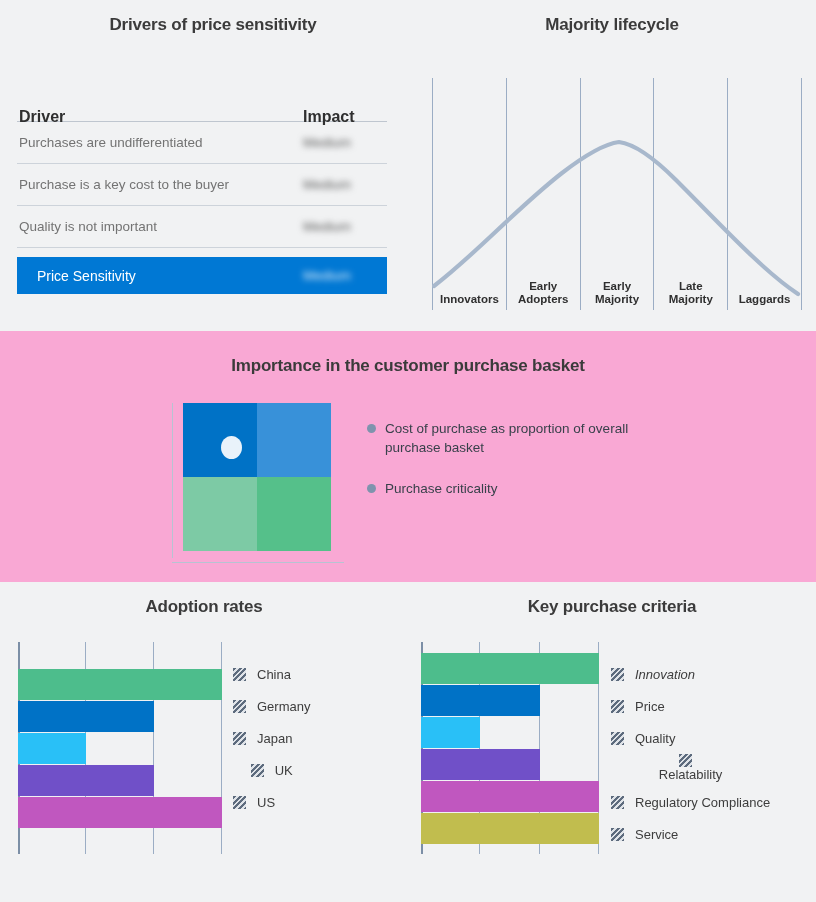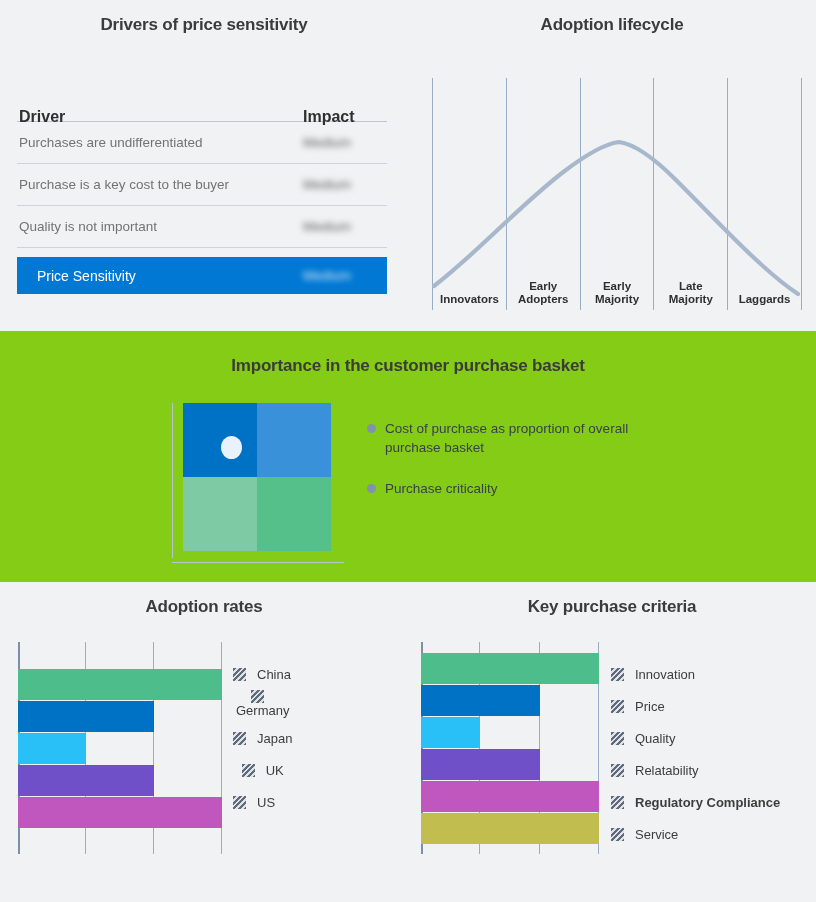--- a/index.html
+++ b/index.html
@@ -29,20 +29,21 @@
     letter-spacing: -0.2px;
   }
 
   
   #drivers-panel {
     position: absolute;
     left: 0;
     top: 0;
     width: 408px;
     height: 330px;
+    padding-left: 18px;
   }
   #drivers-panel .panel-title {
     position: absolute;
     left: 0; right: 0;
     top: 15px;
   }
   .drv-table {
     position: absolute;
     left: 17px;
     top: 88px;
@@ -156,21 +157,21 @@
     pointer-events: none;
   }
 
   
   #basket-band {
     position: absolute;
     left: 0;
     top: 331px;
     width: 816px;
     height: 251px;
-    background: #84cc16;
+    background: #f9a8d4;
   }
   #basket-band .panel-title {
     position: absolute;
     left: 0; right: 0;
     top: 25px;
     font-size: 17px;
   }
   #matrix-wrap {
     position: absolute;
     left: 172px;
@@ -357,21 +358,21 @@
       </div>
 
       <div class="drv-row drv-highlight">
         <div class="drv-c1">Price Sensitivity</div>
         <div class="drv-c2"><span class="blurred">Medium</span></div>
       </div>
     </div>
   </section>
 
   <section id="lifecycle-panel">
-    <div class="panel-title">Adoption lifecycle</div>
+    <div class="panel-title">Majority lifecycle</div>
 
     <div id="lifecycle-plot">
       <div class="lc-grid">
         <div class="lc-cell">
           <div class="lc-label">
             <span>Innovators</span>
           </div>
         </div>
         <div class="lc-cell">
           <div class="lc-label">
@@ -458,21 +459,21 @@
           <div class="bp-bar-slot" style="height: 31px;">
             <div class="bp-bar" style="width: 100%; background: rgb(192, 87, 191);"></div>
           </div>
         </div>
     </div>
     <div id="adoption-legend" class="bar-legend" style="top: 76px;">
         <div class="bleg-item" style="height: 32px;">
           <span class="bleg-swatch"></span>
           <span class="bleg-label">China</span>
         </div>
-        <div class="bleg-item" style="height: 32px; flex-direction: column;">
+        <div class="bleg-item" style="height: 32px;">
           <span class="bleg-swatch"></span>
           <span class="bleg-label">Germany</span>
         </div>
         <div class="bleg-item" style="height: 32px;">
           <span class="bleg-swatch"></span>
           <span class="bleg-label">Japan</span>
         </div>
         <div class="bleg-item" style="height: 32px; justify-content: center;">
           <span class="bleg-swatch"></span>
           <span class="bleg-label">UK</span>
@@ -508,37 +509,37 @@
           </div>
           <div class="bp-bar-slot" style="height: 31px; margin-bottom: 1px;">
             <div class="bp-bar" style="width: 100%; background: rgb(192, 87, 191);"></div>
           </div>
           <div class="bp-bar-slot" style="height: 31px;">
             <div class="bp-bar" style="width: 100%; background: rgb(193, 189, 78);"></div>
           </div>
         </div>
     </div>
     <div id="criteria-legend" class="bar-legend" style="top: 76px;">
-        <div class="bleg-item" style="height: 32px;">
+        <div class="bleg-item" style="height: 32px; font-style: italic;">
           <span class="bleg-swatch"></span>
           <span class="bleg-label">Innovation</span>
         </div>
         <div class="bleg-item" style="height: 32px;">
           <span class="bleg-swatch"></span>
           <span class="bleg-label">Price</span>
         </div>
         <div class="bleg-item" style="height: 32px;">
           <span class="bleg-swatch"></span>
           <span class="bleg-label">Quality</span>
         </div>
-        <div class="bleg-item" style="height: 32px;">
+        <div class="bleg-item" style="height: 32px; flex-direction: column;">
           <span class="bleg-swatch"></span>
           <span class="bleg-label">Relatability</span>
         </div>
-        <div class="bleg-item" style="height: 32px; font-weight: bold;">
+        <div class="bleg-item" style="height: 32px;">
           <span class="bleg-swatch"></span>
           <span class="bleg-label">Regulatory Compliance</span>
         </div>
         <div class="bleg-item" style="height: 32px;">
           <span class="bleg-swatch"></span>
           <span class="bleg-label">Service</span>
         </div>
       </div>
   </section>
 

